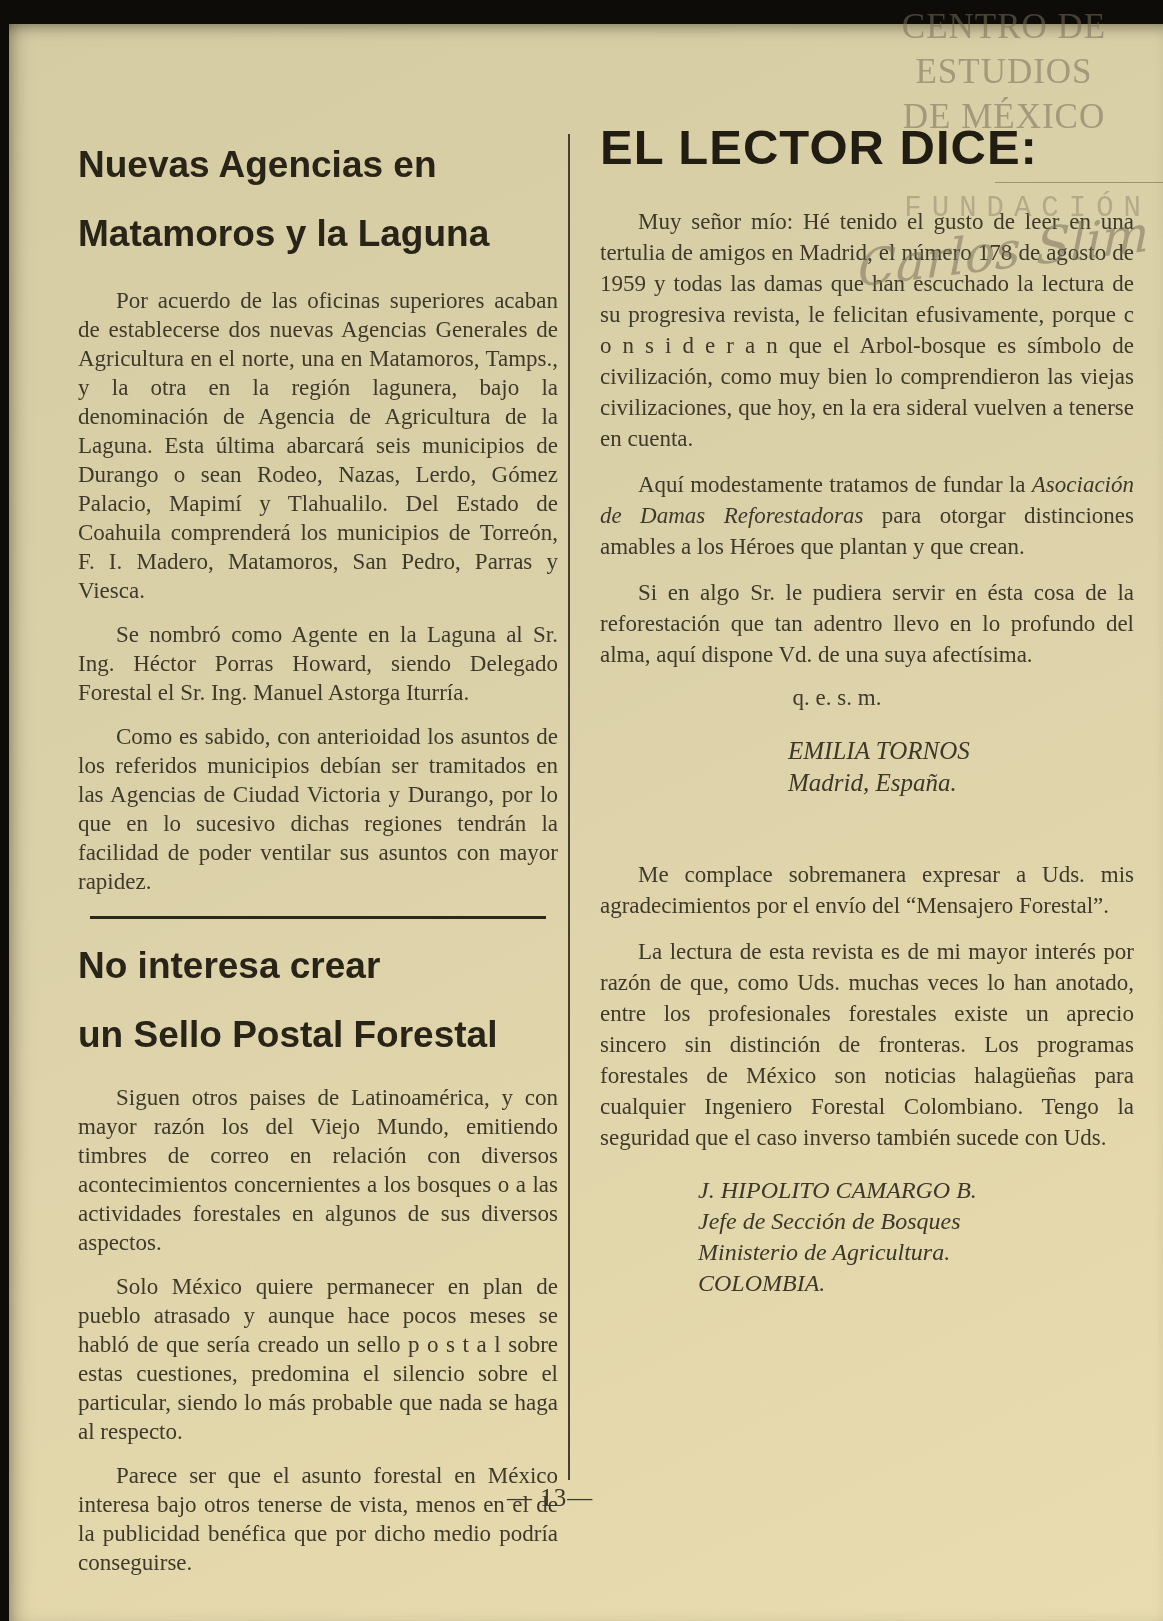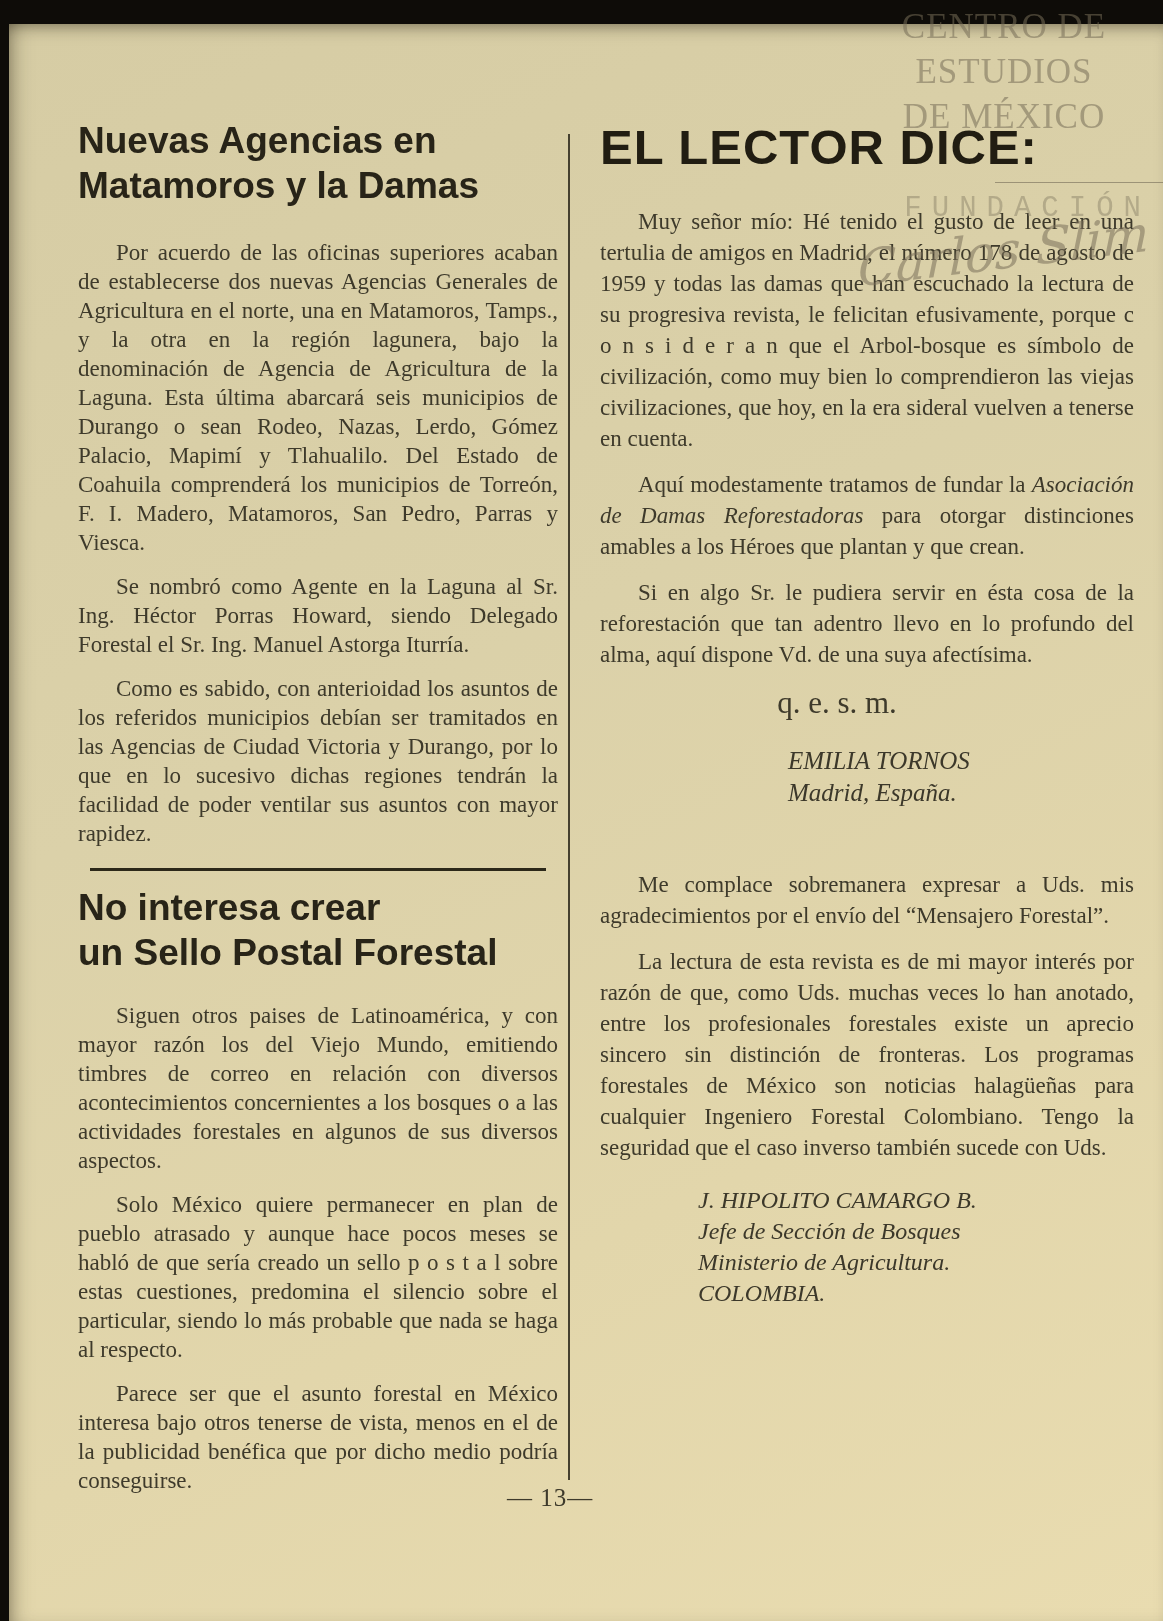--- a/index.html
+++ b/index.html
@@ -42,37 +42,37 @@
   
   .col-left{position:absolute;left:69px;top:94px;width:480px;}
   .col-right{position:absolute;left:591px;top:94px;width:534px;}
   .divider{position:absolute;left:559px;top:110px;width:2px;height:1346px;background:#45402f;}
   h1{
     font-family:"Liberation Sans",sans-serif;
     font-weight:bold;color:#282418;
     font-size:37px;line-height:45px;margin:0;
     letter-spacing:0px;
   }
-  h1 .line{display:block;}
+  h1 .line{display:block;margin-top:24px;}
   .col-right h1{font-size:49px;line-height:58px;letter-spacing:1px;color:#211d12;}
   p{
     color:#3e3a2b;font-size:23px;
     text-align:justify;margin:0 0 15px 0;text-indent:38px;
   }
   .col-left p{line-height:29px;}
   .col-right p{line-height:31px;}
   .rule{
     border:none;height:3px;background:#2c2819;
     margin:20px 12px 14px 12px;
   }
   .h2-block{margin-bottom:26px;}
   .first-para{margin-top:30px;}
   .italic{font-style:italic;}
   .valediction{
-    text-align:center;font-size:31px;color:#3e3a2b;
+    text-align:center;font-size:23px;color:#3e3a2b;
     margin:6px 60px 24px 0;
   }
   .sig1{
     margin:14px 0 0 188px;font-style:italic;
     font-size:25px;line-height:32px;color:#3c382a;
   }
   .letter2-start{margin-top:60px;}
   .sig2{
     margin:22px 0 0 98px;font-style:italic;
     font-size:24px;line-height:31px;color:#3c382a;
@@ -84,21 +84,21 @@
   }
 </style>
 </head>
 <body>
 
 <div class="page">
 
   <div class="col-left">
     <h1>
       <span class="line">Nuevas Agencias en</span>
-      <span class="line">Matamoros y la Damas</span>
+      <span class="line">Matamoros y la Laguna</span>
     </h1>
     <p class="first-para">Por acuerdo de las oficinas superiores acaban de establecerse dos nuevas Agencias Generales de Agricultura en el norte, una en Matamoros, Tamps., y la otra en la región lagunera, bajo la denominación de Agencia de Agricultura de la Laguna. Esta última abarcará seis municipios de Durango o sean Rodeo, Nazas, Lerdo, Gómez Palacio, Mapimí y Tlahualilo. Del Estado de Coahuila comprenderá los municipios de Torreón, F. I. Madero, Matamoros, San Pedro, Parras y Viesca.</p>
     <p>Se nombró como Agente en la Laguna al Sr. Ing. Héctor Porras Howard, siendo Delegado Forestal el Sr. Ing. Manuel Astorga Iturría.</p>
     <p>Como es sabido, con anterioidad los asuntos de los referidos municipios debían ser tramitados en las Agencias de Ciudad Victoria y Durango, por lo que en lo sucesivo dichas regiones tendrán la facilidad de poder ventilar sus asuntos con mayor rapidez.</p>
 
     <hr class="rule">
 
     <div class="h2-block">
       <h1>
         <span class="line">No interesa crear</span>

